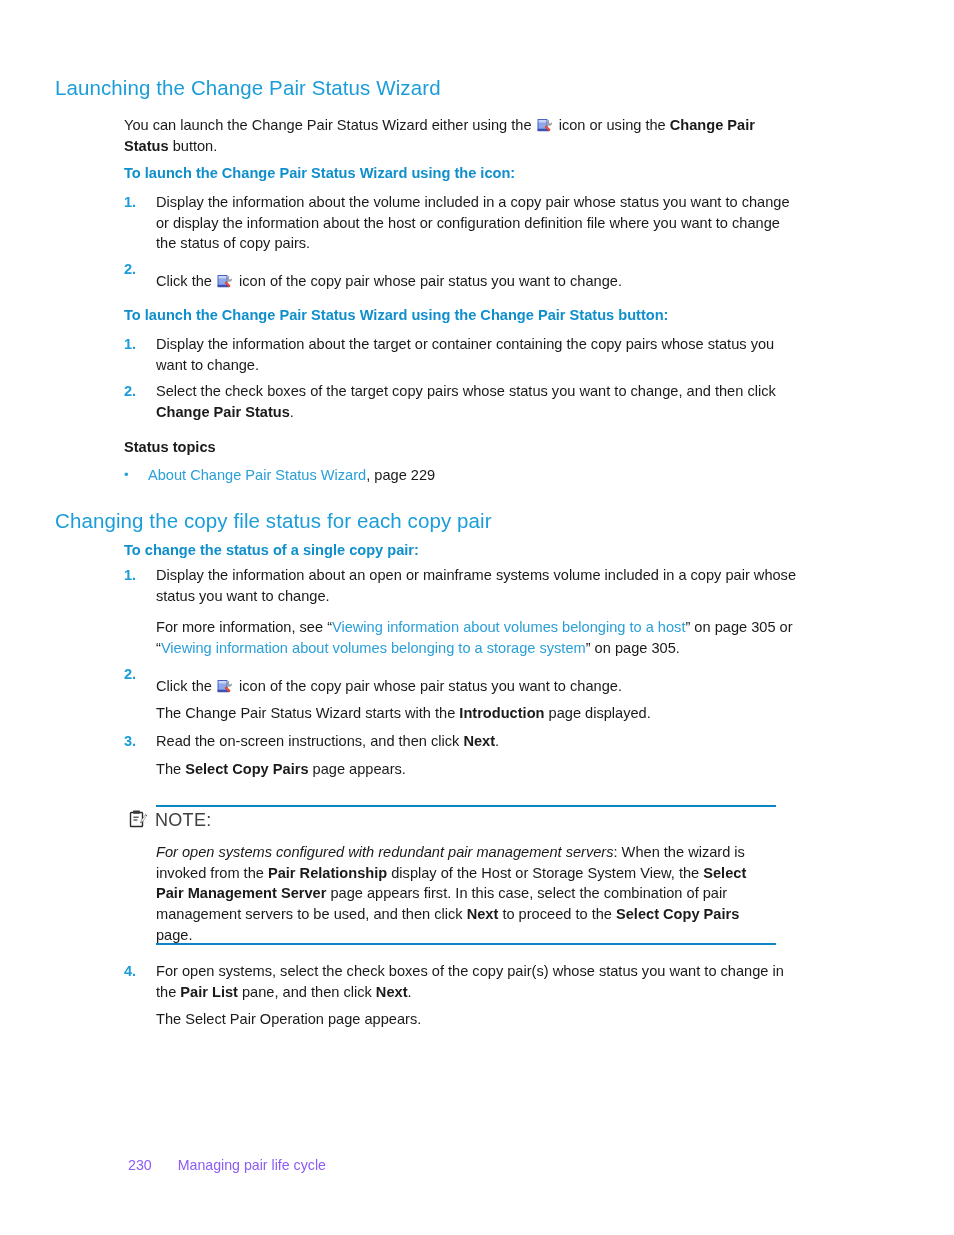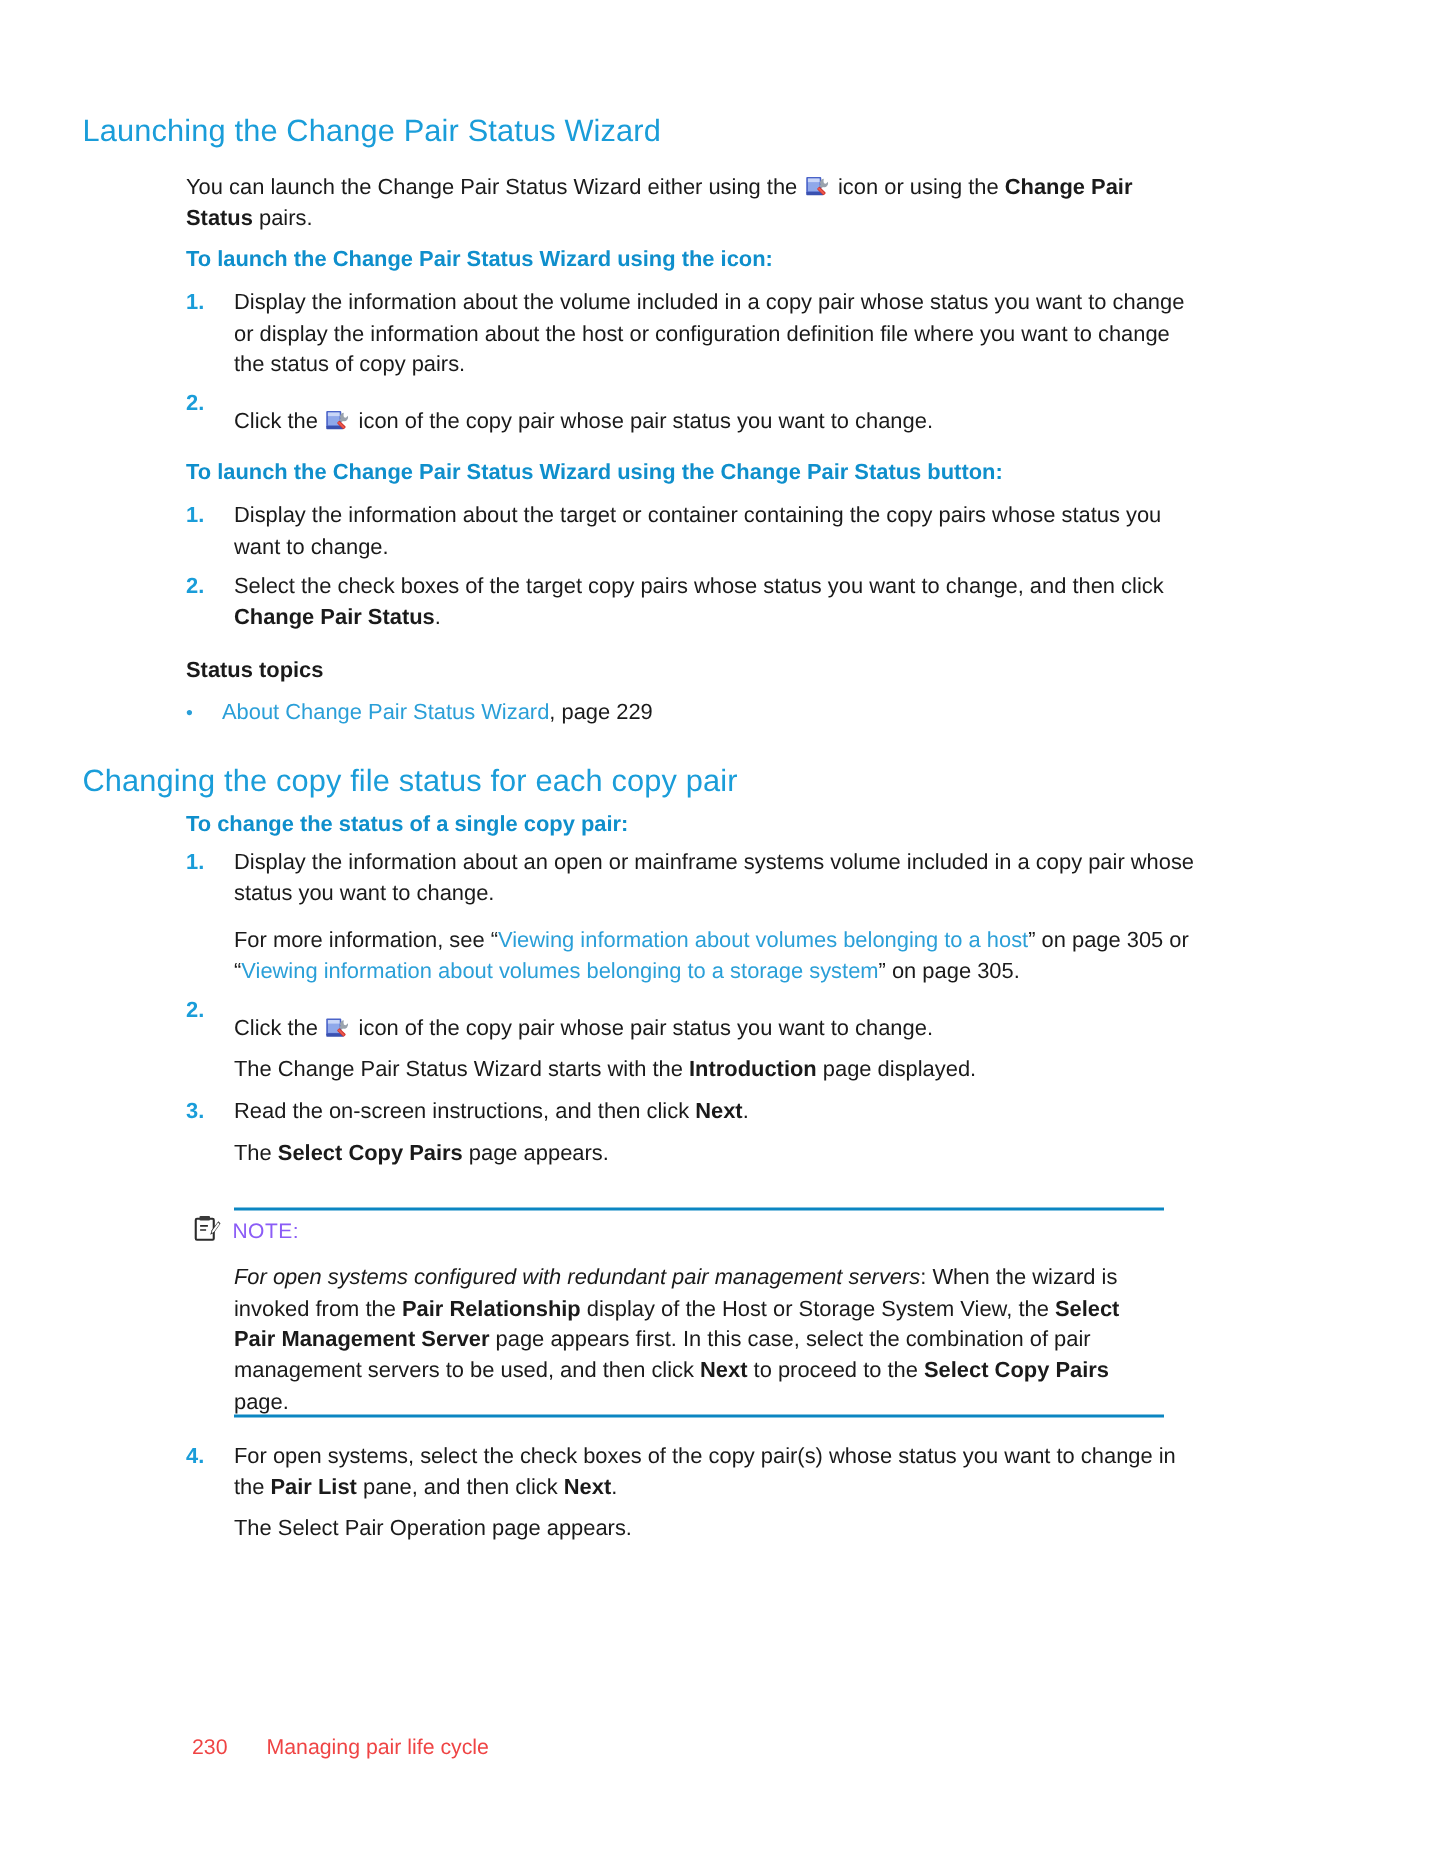--- a/index.html
+++ b/index.html
@@ -114,22 +114,22 @@
     align-items: center;
     height: 22px;
   }
   .note-icon {
     width: 20px;
     height: 20px;
     flex: 0 0 20px;
     margin-right: 7px;
   }
   .note-title {
-    color: #8b5cf6;
-    font-size: 14px;
+    color: #404040;
+    font-size: 18px;
     font-weight: 400;
     letter-spacing: 0.3px;
     line-height: 1;
     position: relative;
     top: 1px;
   }
   .note-rule-top {
     position: absolute;
     left: 28px;
     top: 0px;
@@ -150,21 +150,21 @@
     margin-left: 28px;
     width: 592px;
   }
 
   
   .footer {
     position: absolute;
     left: 128px;
     bottom: 62px;
     font-size: 14.2px;
-    color: #ef4444;
+    color: #8b5cf6;
     display: flex;
     gap: 26px;
   }
 </style>
 </head>
 <body>
 
 <div class="page">
 
   <div class="h1-block" style="top:75px;">
@@ -173,21 +173,21 @@
 
   <div class="indent-block body-text" style="top:115px; width:678px;">
     <span>You can launch the Change Pair Status Wizard either using the </span><span class="wiz-icon"><svg width="17" height="17" viewBox="0 0 17 17">
           <rect x="0.5" y="2" width="10" height="11" rx="0.6" fill="#4a63c8"></rect>
           <rect x="1.6" y="3" width="7.8" height="8.6" fill="#8fa8ea"></rect>
           <rect x="1.6" y="3" width="7.8" height="2.4" fill="#c9d6f7"></rect>
           <rect x="0.5" y="12" width="11.5" height="2.2" rx="0.5" fill="#3a51b0"></rect>
           <path d="M12.2 3.1a2.6 2.6 0 0 0-2.2 3.9l-0.9 0.9 1.6 1.6 0.9-0.9a2.6 2.6 0 0 0 3.3-3.4l-1.3 1.3-1.3-0.3-0.3-1.3z" fill="#9aa3ad"></path>
           <rect x="9.4" y="8.2" width="2.4" height="6.3" rx="0.7" transform="rotate(-45 10.6 11.3)" fill="#d0342c"></rect>
           <rect x="9.9" y="8.6" width="1.2" height="5.4" rx="0.5" transform="rotate(-45 10.5 11.3)" fill="#ee5a50"></rect>
-        </svg></span><span> icon or using the </span><span class="bold">Change Pair Status</span><span> pairs.</span>
+        </svg></span><span> icon or using the </span><span class="bold">Change Pair Status</span><span> button.</span>
   </div>
 
   <div class="indent-block" style="top:164px;">
     <div class="h2">To launch the Change Pair Status Wizard using the icon:</div>
   </div>
 
   <div class="step" style="top:192px;">
     <div class="step-num">1.</div>
     <div class="step-body">Display the information about the volume included in a copy pair whose status you want to change or display the information about the host or configuration definition file where you want to change the status of copy pairs.</div>
   </div>

